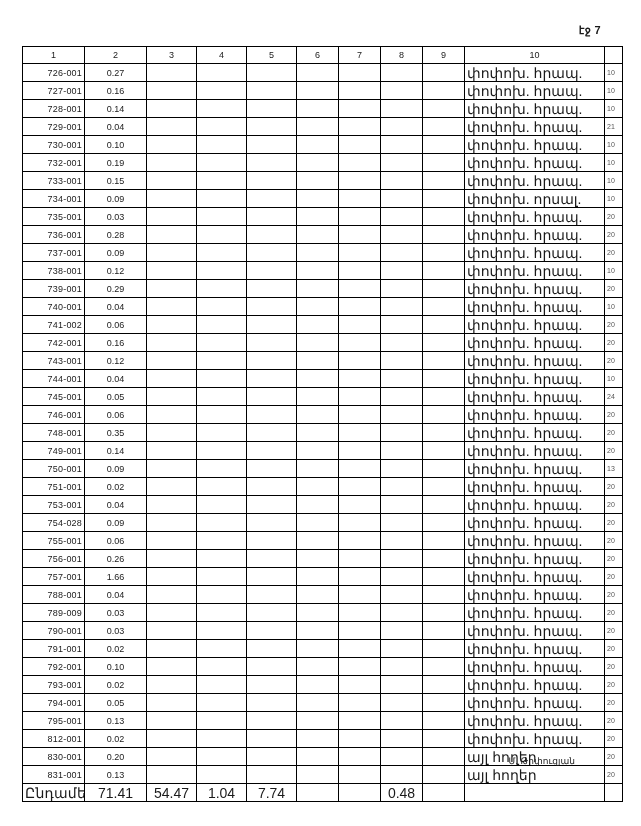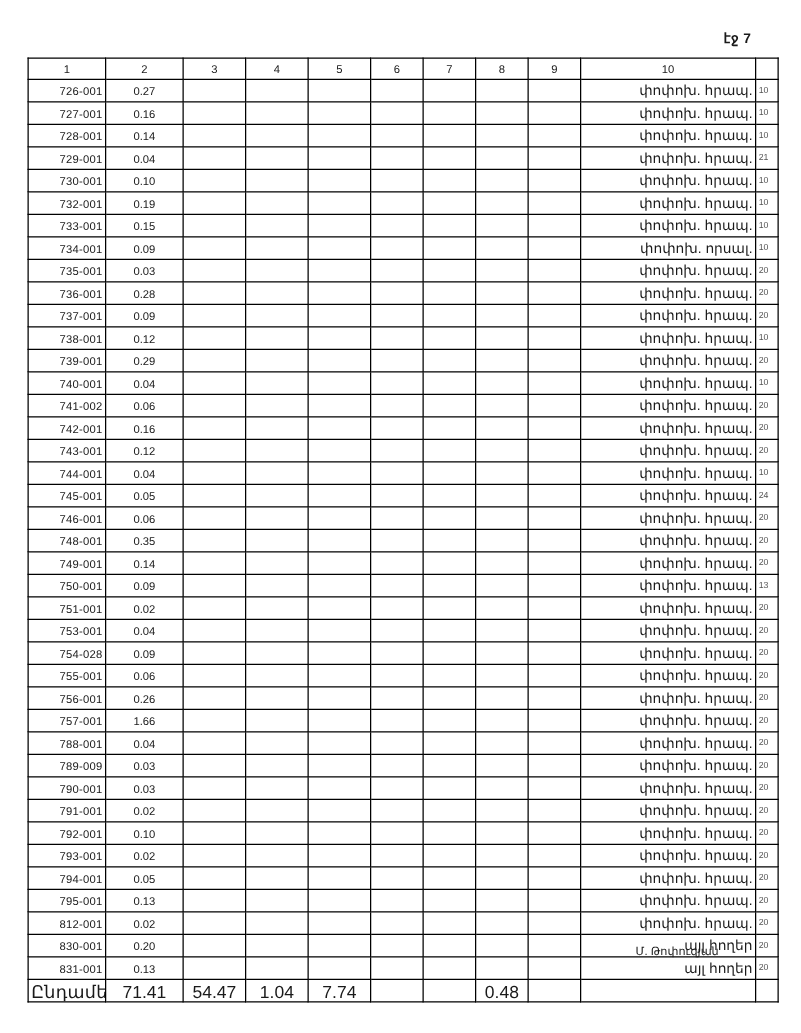--- a/index.html
+++ b/index.html
@@ -56,23 +56,23 @@
   }
   td.c-code {
     text-align: right;
     padding-left: 3px;
     letter-spacing: 0.2px;
   }
   td.c-num {
     text-align: center;
   }
   td.c-desc {
-    text-align: right;
+    text-align: left;
     padding-left: 4px;
-    font-size: 11px;
+    font-size: 14px;
   }
   td.c-tail {
     border: none;
     text-align: left;
     font-size: 7px;
     color: #555;
     padding-left: 2px;
     width: 18px;
   }
   tr.total td {

